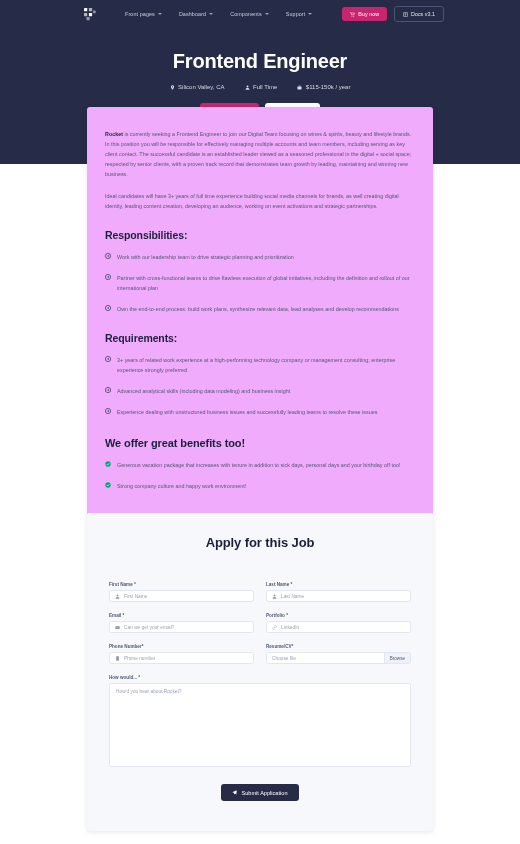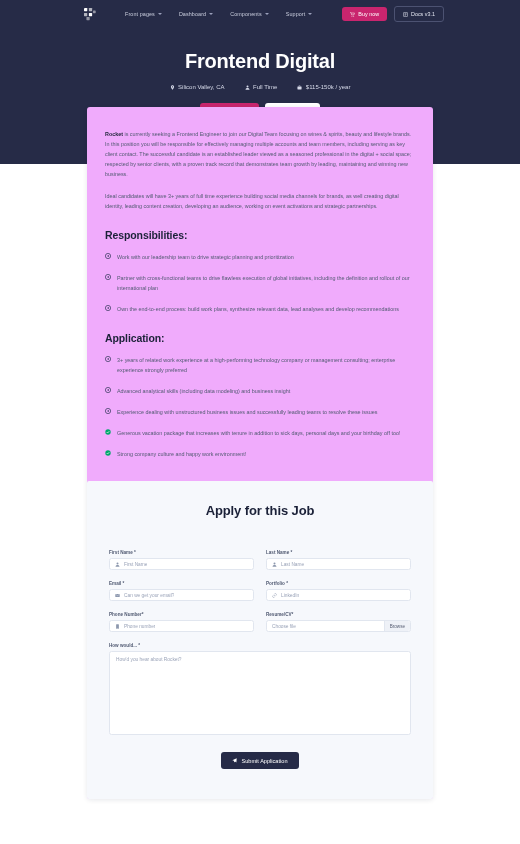--- a/index.html
+++ b/index.html
@@ -278,21 +278,21 @@
         <svg class="mini-ic" viewBox="0 0 16 16">
           <rect x="1.5" y="1.5" width="13" height="13" rx="1.4" fill="none" stroke="#e4e7f2" stroke-width="1.6"></rect>
           <path d="M5 5h6M5 8h6M5 11h4" stroke="#e4e7f2" stroke-width="1.5"></path>
         </svg>
         <span>Docs v3.1</span>
       </div>
     </div>
   </div>
 
   <div class="hero-body">
-    <h1 class="hero-title">Frontend Digital</h1>
+    <h1 class="hero-title">Frontend Engineer</h1>
 
     <div class="hero-meta">
       <div class="meta-item">
         <svg class="mini-ic" viewBox="0 0 16 16">
           <path d="M8 0.8c-2.8 0-5 2.2-5 5 0 3.7 5 9.4 5 9.4s5-5.7 5-9.4c0-2.8-2.2-5-5-5z" fill="#d6dae9"></path>
           <circle cx="8" cy="5.8" r="1.8" fill="#262b47"></circle>
         </svg>
         <span>Silicon Valley, CA</span>
       </div>
       <div class="meta-item">
@@ -356,21 +356,21 @@
       </li>
       <li>
         <svg class="bullet-ic" viewBox="0 0 16 16">
           <circle cx="8" cy="8" r="7" fill="none" stroke="#2b3255" stroke-width="1.8"></circle>
           <path d="M5.6 8h4.6M8.4 5.8L10.6 8 8.4 10.2" fill="none" stroke="#2b3255" stroke-width="1.6"></path>
         </svg>
         <span>Own the end-to-end process: build work plans, synthesize relevant data, lead analyses and develop recommendations</span>
       </li>
     </ul>
 
-    <h2 class="section-title">Application:</h2>
+    <h2 class="section-title">Requirements:</h2>
     <ul class="bullets">
       <li>
         <svg class="bullet-ic" viewBox="0 0 16 16">
           <circle cx="8" cy="8" r="7" fill="none" stroke="#2b3255" stroke-width="1.8"></circle>
           <path d="M5.6 8h4.6M8.4 5.8L10.6 8 8.4 10.2" fill="none" stroke="#2b3255" stroke-width="1.6"></path>
         </svg>
         <span>3+ years of related work experience at a high-performing technology company or management consulting; enterprise experience strongly preferred</span>
       </li>
       <li>
         <svg class="bullet-ic" viewBox="0 0 16 16">
@@ -381,20 +381,21 @@
       </li>
       <li>
         <svg class="bullet-ic" viewBox="0 0 16 16">
           <circle cx="8" cy="8" r="7" fill="none" stroke="#2b3255" stroke-width="1.8"></circle>
           <path d="M5.6 8h4.6M8.4 5.8L10.6 8 8.4 10.2" fill="none" stroke="#2b3255" stroke-width="1.6"></path>
         </svg>
         <span>Experience dealing with unstructured business issues and successfully leading teams to resolve these issues</span>
       </li>
     </ul>
 
+    <h2 class="section-title benefits">We offer great benefits too!</h2>
     <ul class="bullets">
       <li>
         <svg class="bullet-ic" viewBox="0 0 16 16">
           <circle cx="8" cy="8" r="7.2" fill="#00a86b"></circle>
           <path d="M4.6 8.3l2.3 2.3 4.5-4.7" fill="none" stroke="#ffffff" stroke-width="1.9"></path>
         </svg>
         <span>Generous vacation package that increases with tenure in addition to sick days, personal days and your birthday off too!</span>
       </li>
       <li>
         <svg class="bullet-ic" viewBox="0 0 16 16">

